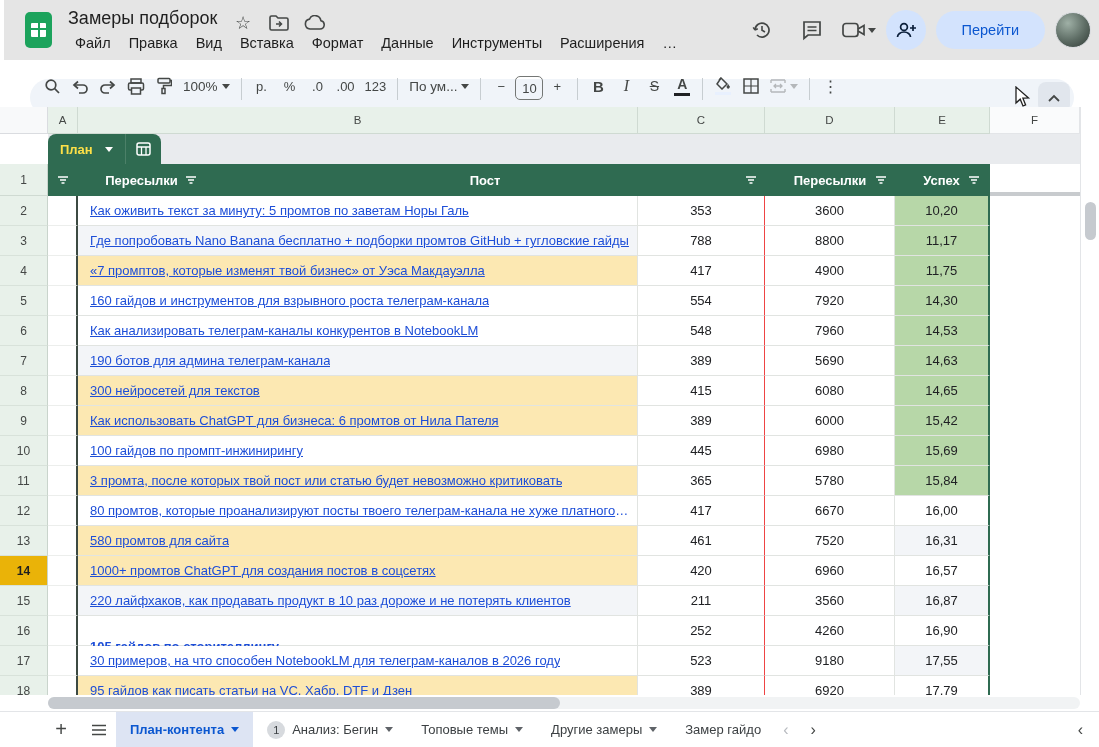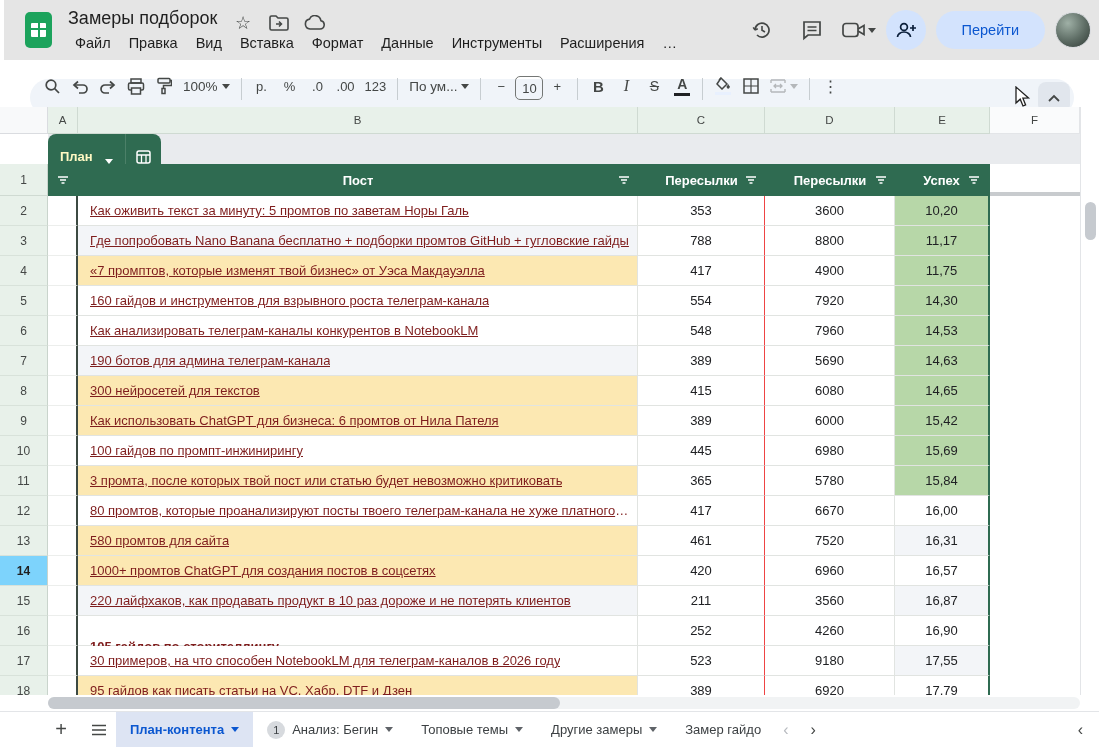--- a/index.html
+++ b/index.html
@@ -43,46 +43,46 @@
   .tb.disabled { color:#b4b7ba; }
   .collapse-btn { position:absolute; right:4px; top:3px; width:32px; height:31px; background:#e1e6ed; border-radius:8px; display:flex; align-items:center; justify-content:center; }
 
   
   .col-letters { position:absolute; left:0; top:107px; width:1080px; height:27px; display:flex; }
   .cl-cell { height:27px; display:flex; align-items:center; justify-content:center; font-size:11.5px; color:#444746; background:#e8f1ea; border-right:1px solid #cfdad2; border-bottom:1px solid #cfdad2; }
   .cl-corner { background:#f8f9fa; border-right:1px solid #dadce0; border-bottom:1px solid #dadce0; }
   .cl-f { background:#fafbfc; border-right:1px solid #e3e5e8; border-bottom:1px solid #e3e5e8; }
   .chip-band { position:absolute; left:48px; top:134px; width:1032px; height:30px; background:#e9ebee; }
   .table-chip { position:absolute; left:0px; top:0px; height:30px; display:flex; border-radius:8px 8px 0 0; overflow:hidden; }
-  .chip-seg { background:#2f6b51; color:#fef9c3; display:flex; align-items:flex-end; padding:0 12px; gap:12px; font-size:13px; font-weight:bold; }
+  .chip-seg { background:#2f6b51; color:#fde047; display:flex; align-items:center; padding:0 12px; gap:12px; font-size:13px; font-weight:bold; }
   .chip-seg.icon-seg { border-left:1px solid #4c8068; padding:0 10px; }
   .chip-caret { width:0; height:0; border-left:4px solid transparent; border-right:4px solid transparent; border-top:5px solid #fff; }
 
   
   .hdr-row { position:absolute; left:0; top:164px; width:1099px; height:32px; display:flex; }
   .hdr-cell { height:32px; background:#2f6b51; color:#fff; font-size:13px; font-weight:bold; display:flex; align-items:center; justify-content:center; position:relative; }
   .hdr-gutter { background:#e8f1ea; color:#444746; font-weight:normal; font-size:12px; border-right:1px solid #c9d4cc; border-bottom:1px solid #cfdad2; }
   .hdr-f { background:#fff; border-bottom:4px solid #c8cbce; }
   .hdr-filter { position:absolute; right:7px; top:9px; }
   .hdr-filter.centered { position:static; }
   .hdr-e { border-right:2px solid #2f6b51; }
 
   .rows-wrap { position:absolute; left:0; top:196px; width:1099px; height:499px; overflow:hidden; }
   .row { display:flex; height:30px; }
   .cell { height:30px; display:flex; align-items:center; }
   .gutter { width:48px; justify-content:center; font-size:12px; color:#444746; background:#e8f1ea; border-right:1px solid #c9d4cc; border-bottom:1px solid #d8e2da; }
-  .gutter.selected { background:#7dd3fc; font-weight:bold; color:#1f1f1f; }
+  .gutter.selected { background:#eab308; font-weight:bold; color:#1f1f1f; }
   .colA { width:30px; background:#fff; border-right:2px solid #3c4a42; border-bottom:1px solid #eceeec; }
   .colB { width:560px; padding-left:12px; border-right:1px solid #e1e4e1; border-bottom:1px solid #e1e4e1; background:#fff; }
   .colC { width:127px; border-right:1px solid #ef4444; border-bottom:1px solid #e1e4e1; background:#fff; }
   .colD { width:130px; border-right:1px solid #e1e4e1; border-bottom:1px solid #e1e4e1; background:#fff; }
   .colE { width:95px;  border-right:2px solid #2f6b51; border-bottom:1px solid #e1e4e1; background:#fff; }
   .colF { width:90px; background:#fff; }
   .num { justify-content:center; font-size:13px; color:#202124; }
-  .post-link { font-size:13px; color:#7f1d1d; text-decoration:underline; white-space:nowrap; overflow:hidden; text-overflow:ellipsis; max-width:540px;text-align:center; }
+  .post-link { font-size:13px; color:#1d4ed8; text-decoration:underline; white-space:nowrap; overflow:hidden; text-overflow:ellipsis; max-width:540px;text-align:center; }
   .row.bold .post-link { font-weight:bold;margin-top:31px; }
   .bg-yellow { background:#fce8b2 !important; }
   .bg-gray   { background:#f3f5f8 !important; }
   .bg-green  { background:#b7d7a8 !important; }
 
   
   .vscroll { position:absolute; left:1080px; top:107px; width:19px; height:588px; background:#fff; border-left:1px solid #e3e5e8; }
   .vthumb { position:absolute; left:4px; top:95px; width:11px; height:38px; background:#c6cacf; border-radius:6px; }
   .hscroll { position:absolute; left:48px; top:697px; width:1032px; height:12px; background:#f1f3f4; border-radius:6px; }
   .hthumb { position:absolute; left:0; top:0; width:512px; height:12px; background:#c6cacf; border-radius:6px; }
@@ -291,28 +291,28 @@
     </div>
   </div>
 
   <div class="hdr-row">
     <div class="hdr-cell hdr-gutter" style="width:48px">1</div>
     <div class="hdr-cell" style="width:30px">
       <svg class="hdr-filter centered" width="14" height="14" viewBox="0 0 14 14">
           <path d="M2 4 h10 M4 7 h6 M5.5 10 h3" stroke="#fff" stroke-width="1.5"></path>
         </svg>
     </div>
+    <div class="hdr-cell" style="width:127px">
+      <span>Пересылки</span>
+      <svg class="hdr-filter" width="14" height="14" viewBox="0 0 14 14">
+          <path d="M2 4 h10 M4 7 h6 M5.5 10 h3" stroke="#fff" stroke-width="1.5"></path>
+        </svg>
+    </div>
     <div class="hdr-cell" style="width:560px">
       <span>Пост</span>
-      <svg class="hdr-filter" width="14" height="14" viewBox="0 0 14 14">
-          <path d="M2 4 h10 M4 7 h6 M5.5 10 h3" stroke="#fff" stroke-width="1.5"></path>
-        </svg>
-    </div>
-    <div class="hdr-cell" style="width:127px">
-      <span>Пересылки</span>
       <svg class="hdr-filter" width="14" height="14" viewBox="0 0 14 14">
           <path d="M2 4 h10 M4 7 h6 M5.5 10 h3" stroke="#fff" stroke-width="1.5"></path>
         </svg>
     </div>
     <div class="hdr-cell" style="width:130px">
       <span>Пересылки</span>
       <svg class="hdr-filter" width="14" height="14" viewBox="0 0 14 14">
           <path d="M2 4 h10 M4 7 h6 M5.5 10 h3" stroke="#fff" stroke-width="1.5"></path>
         </svg>
     </div>

